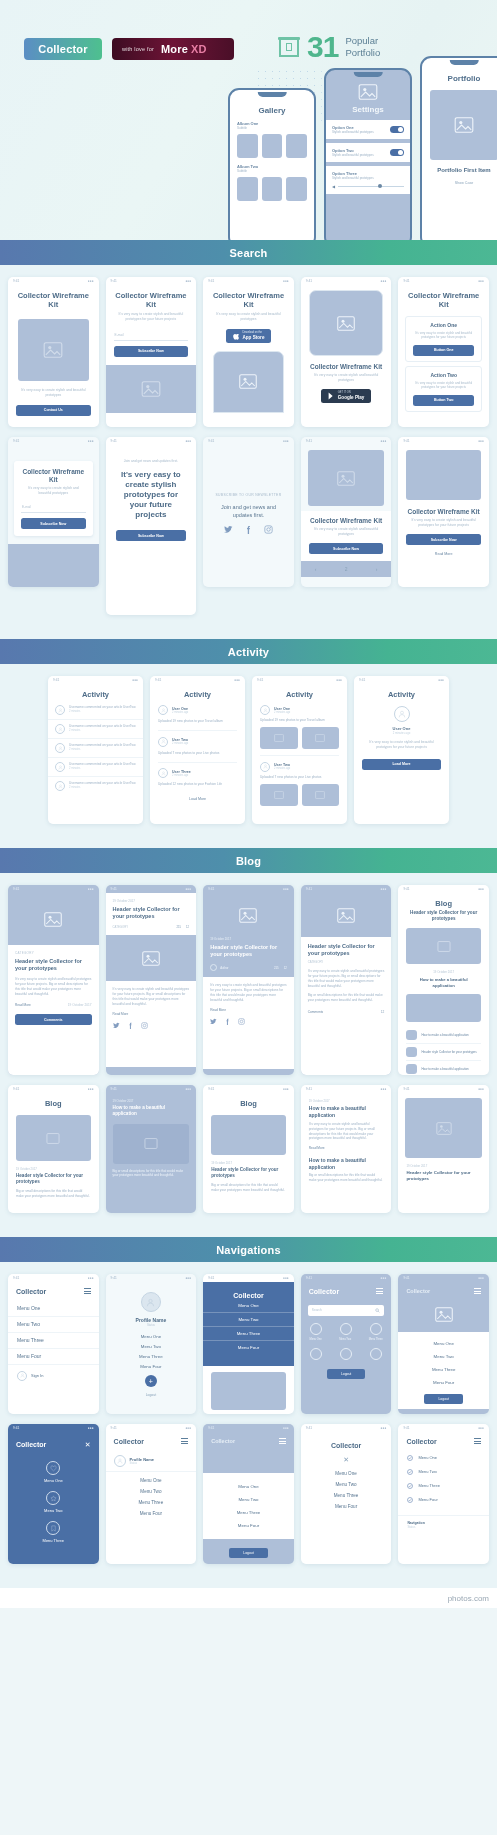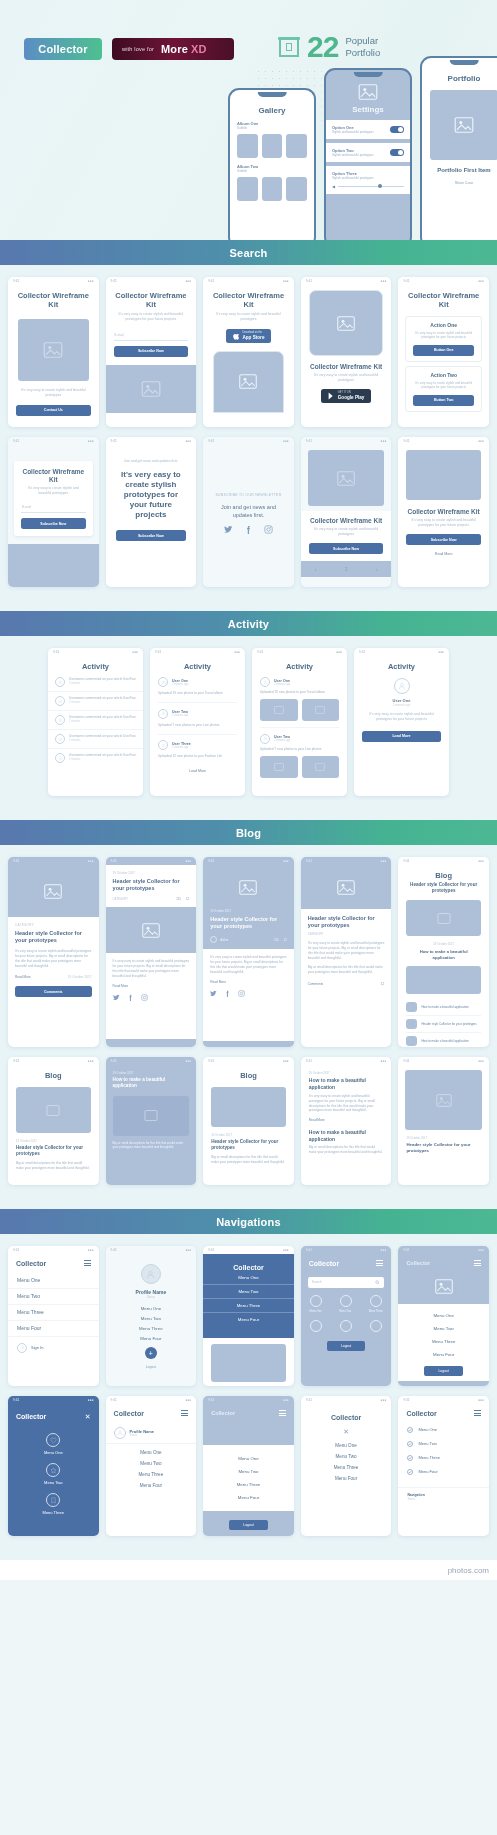--- a/index.html
+++ b/index.html
@@ -127,21 +127,21 @@
   </div>
 
   <div class="cat">
     <div class="shop-ico">
       <i class="top"></i>
         <i class="lt"></i>
         <i class="rt"></i>
         <i class="bt"></i>
         <i class="tag"></i>
     </div>
-    <div class="cat-num">22</div>
+    <div class="cat-num">31</div>
     <div class="cat-lbl">
       <div>Popular</div>
       <div>Portfolio</div>
     </div>
   </div>
 
 
   <div class="hp" style="left:324px; top:68px; width:88px; height:180px; background:#aebfd8;">
     <div class="notch"></div>
     <div style="display:flex;justify-content:center;margin-top:14px;">
@@ -340,21 +340,21 @@
         </div>
       <div style="background:#fff;margin:16px 6px 0;border-radius:3px;padding:7px 0;box-shadow:0 1px 3px rgba(90,130,160,.15);">
         <div class="ph-title sm" style="padding-top:0;">Collector Wireframe Kit</div>
         <div class="ph-sub">It's very easy to create stylish and beautiful prototypes</div>
         <div class="inp" style="margin:6px 7px 0;">E-mail</div>
         <div class="btn" style="margin:5px 7px 0;">Subscribe Now</div>
       </div>
       <div class="imgbox" style="margin:8px 0 0;height:52px;border-radius:0;"></div>
     </div>
 
-    <div class="phone" style="height:150px;">
+    <div class="phone" style="height:178px;">
       <div class="statusbar">
           <span>9:41</span>
           <span>●●●</span>
         </div>
       <div style="text-align:center;font-size:3.4px;color:#a7bacb;padding:14px 14px 0;line-height:1.5;">Join and get news and updates first.</div>
       <div style="text-align:center;font-size:8px;color:#4e6c88;font-weight:bold;line-height:1.25;padding:6px 9px 0;">
         <span>It's very easy to create stylish prototypes for your future projects</span>
       </div>
       <div class="btn" style="margin:10px 10px 0;">Subscribe Now</div>
     </div>

